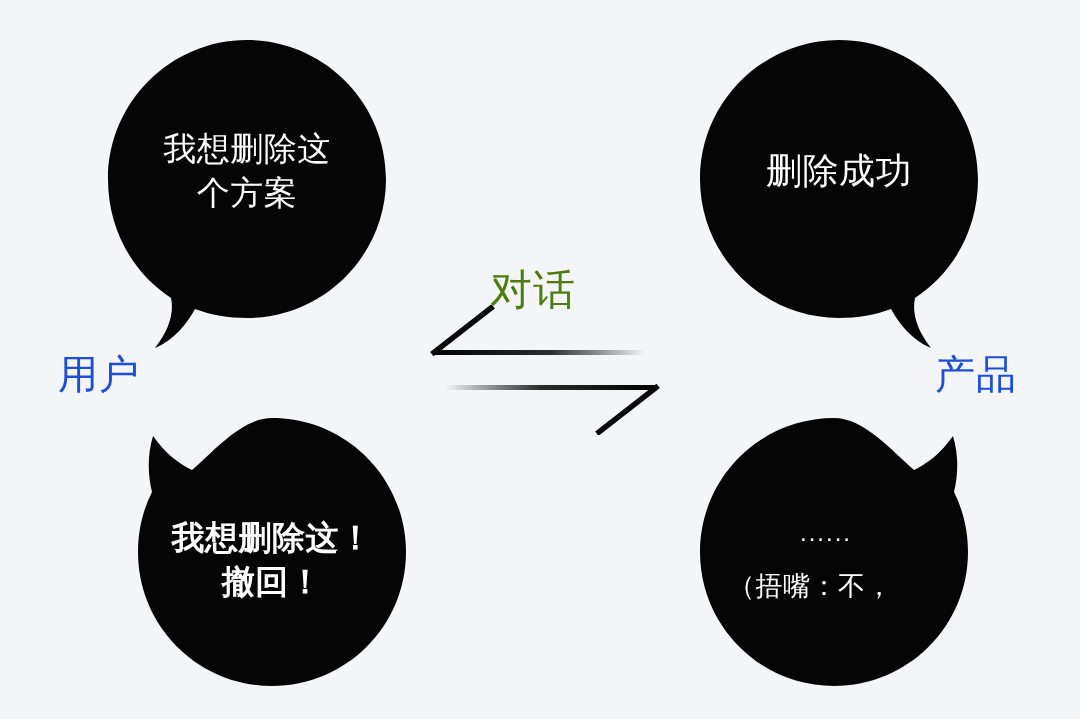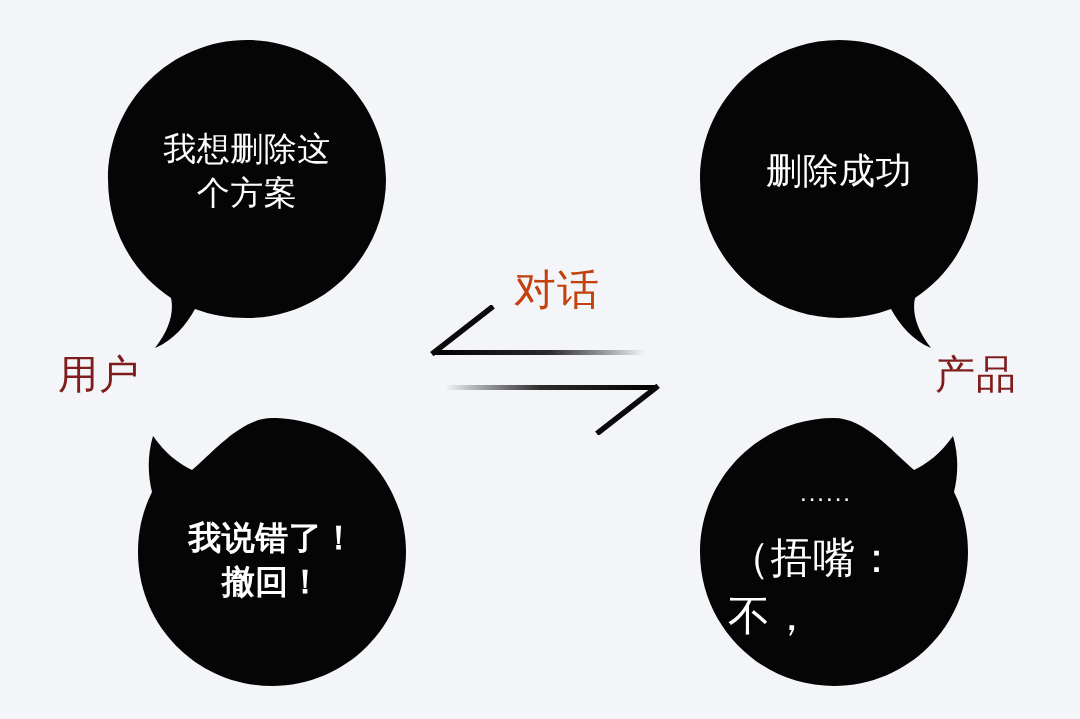--- a/index.html
+++ b/index.html
@@ -101,46 +101,46 @@
     display: block;
     font-size: 24px;
     letter-spacing: 2px;
     text-align: center;
     margin-left: -24px;
     margin-bottom: 2px;
     line-height: 1;
   }
   #bubble-product-bottom .line {
     display: block;
-    font-size: 42px;
+    font-size: 27px;
     line-height: 1.38;
   }
   #bubble-product-bottom .line2 {
     margin-left: 18px;
   }
 
   
   .side-label {
     position: absolute;
     font-size: 40px;
-    color: #7f1d1d;
+    color: #1d4ed8;
     letter-spacing: 1px;
   }
   #label-user { left: 58px; top: 347px; }
   #label-product { left: 935px; top: 347px; text-align: center; }
 
   
   #center-label {
     position: absolute;
     left: 490px;
     top: 262px;
     width: 110px;
-    text-align: right;
+    text-align: left;
     font-size: 42px;
-    color: #c2410c;
+    color: #4d7c0f;
     letter-spacing: 1px;
   }
   #arrows {
     position: absolute;
     left: 425px;
     top: 305px;
   }
 </style>
 </head>
 <body>
@@ -174,21 +174,21 @@
 
   <div class="bubble" id="bubble-user-bottom">
     <svg width="268" height="268" viewBox="0 0 268 268">
       <path d="M134 0 C208 0 268 60 268 134 C268 208 208 268 134 268
                C60 268 0 208 0 134
                C0 112 5 92 14 74
                C10 58 9 38 15 18
                C27 35 41 46 54 52
                C77 32 104 0 134 0 Z" fill="#050505"></path>
     </svg>
-    <div class="bubble-text">我说错了！
+    <div class="bubble-text">我想删除这！
 撤回！</div>
   </div>
 
   <div class="bubble" id="bubble-product-bottom">
     <svg width="268" height="268" viewBox="0 0 268 268">
       <path d="M134 0 C60 0 0 60 0 134 C0 208 60 268 134 268
                C208 268 268 208 268 134
                C268 112 263 92 254 74
                C258 58 259 38 253 18
                C241 35 227 46 214 52

